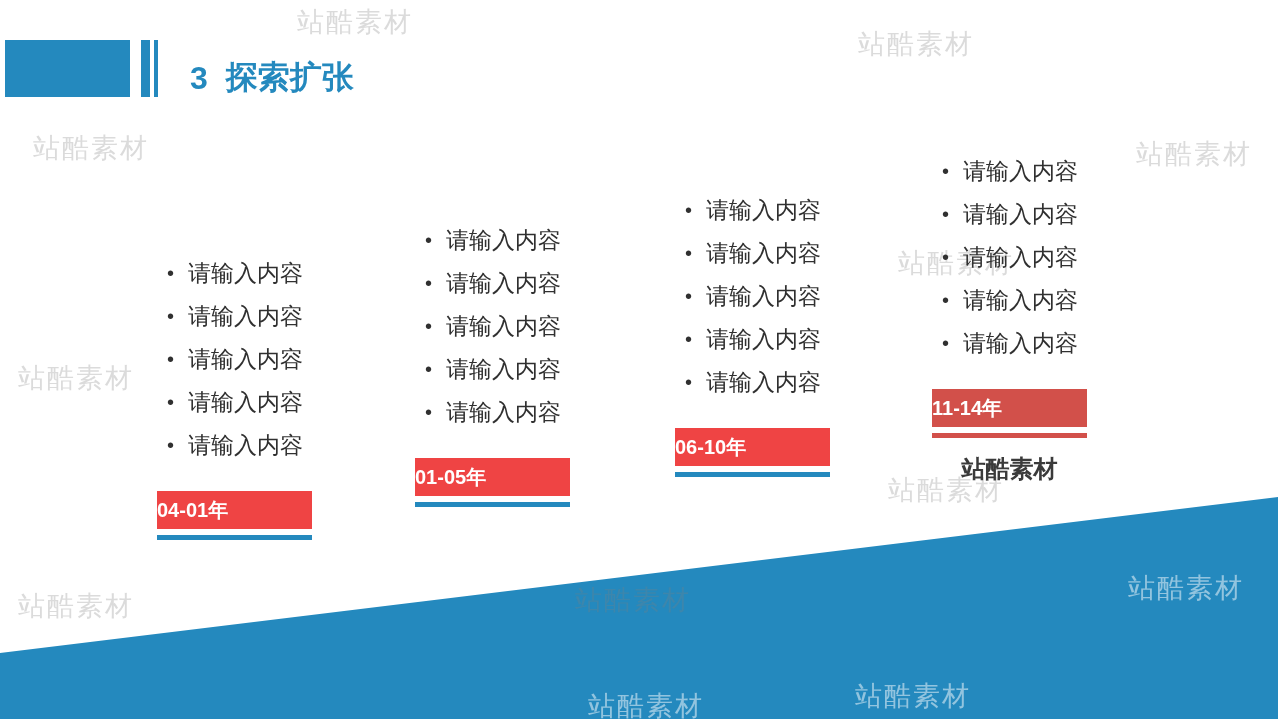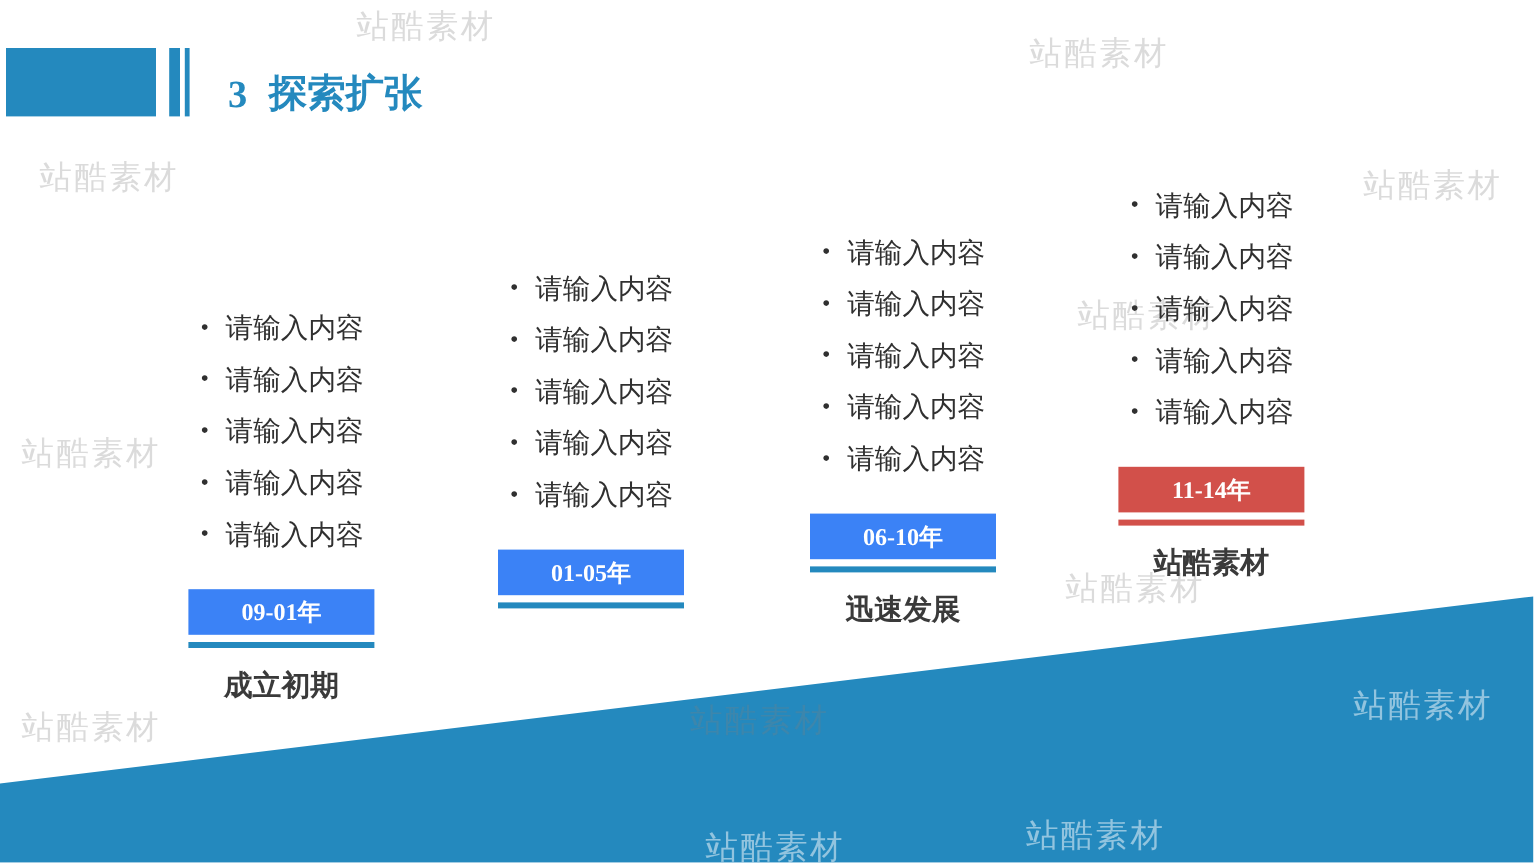--- a/index.html
+++ b/index.html
@@ -2,21 +2,21 @@
 <html><head>
 <meta charset="utf-8">
 <style>
   html,body{margin:0;padding:0;background:#ffffff;}
   .slide{
     position:relative;
     width:1278px;
     height:719px;
     overflow:hidden;
     background:#ffffff;
-    font-family:Liberation Serif, serif;
+    font-family:Liberation Sans, sans-serif;
   }
   
   .hdr-rect,.hdr-bar1,.hdr-bar2{
     position:absolute;top:40px;height:57px;background:#2489BE;z-index:3;
   }
   .hdr-rect{left:5px;width:125px;}
   .hdr-bar1{left:141px;width:9px;}
   .hdr-bar2{left:154px;width:4px;}
   .slide-title{
     position:absolute;left:190px;top:56px;z-index:3;
@@ -40,24 +40,24 @@
   .bullets{list-style:none;margin:4px;padding:0 0 0 6px;text-align:right;}
   .bullets li{
     height:43px;display:flex;align-items:center;
     font-size:23px;color:#303030;white-space:nowrap;
   }
   .bullets li::before{
     content:"\2022";font-size:20px;color:#303030;margin-right:14px;flex:0 0 auto;
   }
   .badge{
     margin-top:24px;height:38px;
-    display:flex;align-items:center;justify-content:center;
+    display:flex;align-items:center;
     color:#ffffff;font-weight:bold;font-size:20px;white-space:nowrap;
   }
-  .badge.blue{background:#3b82f6;}
+  .badge.blue{background:#ef4444;}
   .badge.red{background:#D2504A;}
   .badge-underline{margin-top:6px;height:5px;}
   .badge-underline.blue{background:#2489BE;}
   .badge-underline.red{background:#D2504A;}
   .stage-label{
     margin-top:15px;text-align:center;
     font-size:24px;font-weight:bold;color:#3a3a3a;white-space:nowrap;
   }
 </style>
 </head>
@@ -103,24 +103,23 @@
           <span>请输入内容</span>
         </li>
       <li>
           <span>请输入内容</span>
         </li>
       <li>
           <span>请输入内容</span>
         </li>
     </ul>
     <div class="badge blue">
-      <span>09-01年</span>
+      <span>04-01年</span>
     </div>
     <div class="badge-underline blue"></div>
-    <div class="stage-label">成立初期</div>
   </div>
 
   <div class="stage" style="left:415px;top:215px;">
     <ul class="bullets">
       <li>
           <span>请输入内容</span>
         </li>
       <li>
           <span>请输入内容</span>
         </li>
@@ -155,21 +154,20 @@
           <span>请输入内容</span>
         </li>
       <li>
           <span>请输入内容</span>
         </li>
     </ul>
     <div class="badge blue">
       <span>06-10年</span>
     </div>
     <div class="badge-underline blue"></div>
-    <div class="stage-label">迅速发展</div>
   </div>
 
   <div class="stage" style="left:932px;top:146px;">
     <ul class="bullets">
       <li>
           <span>请输入内容</span>
         </li>
       <li>
           <span>请输入内容</span>
         </li>

